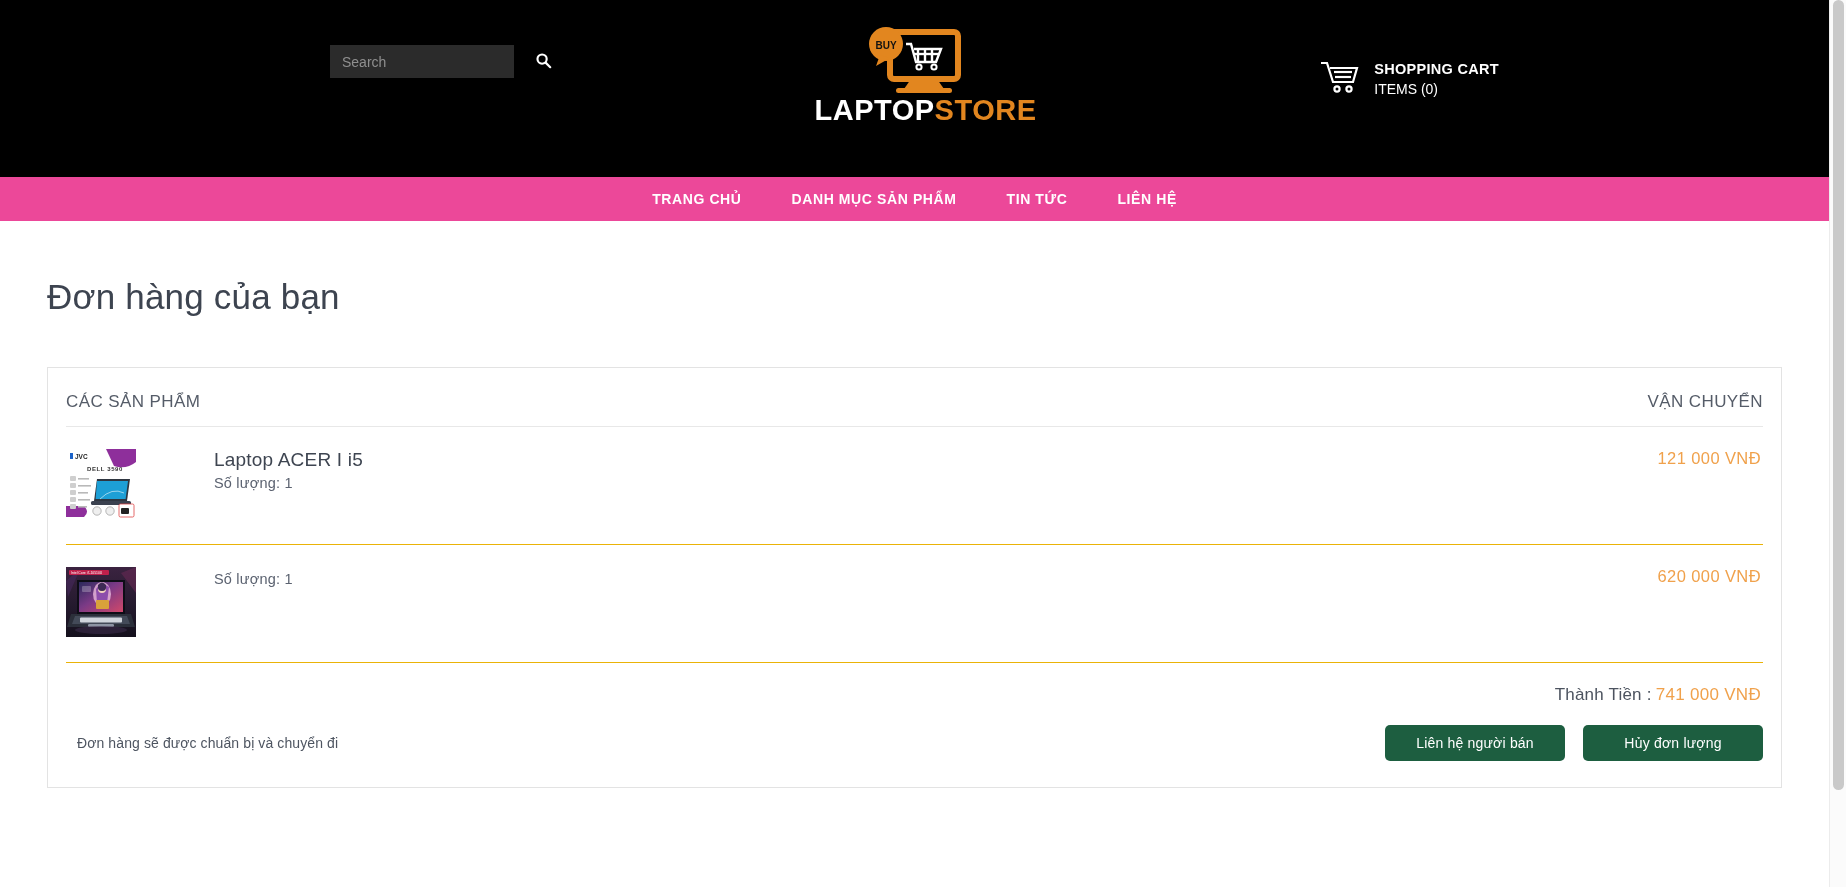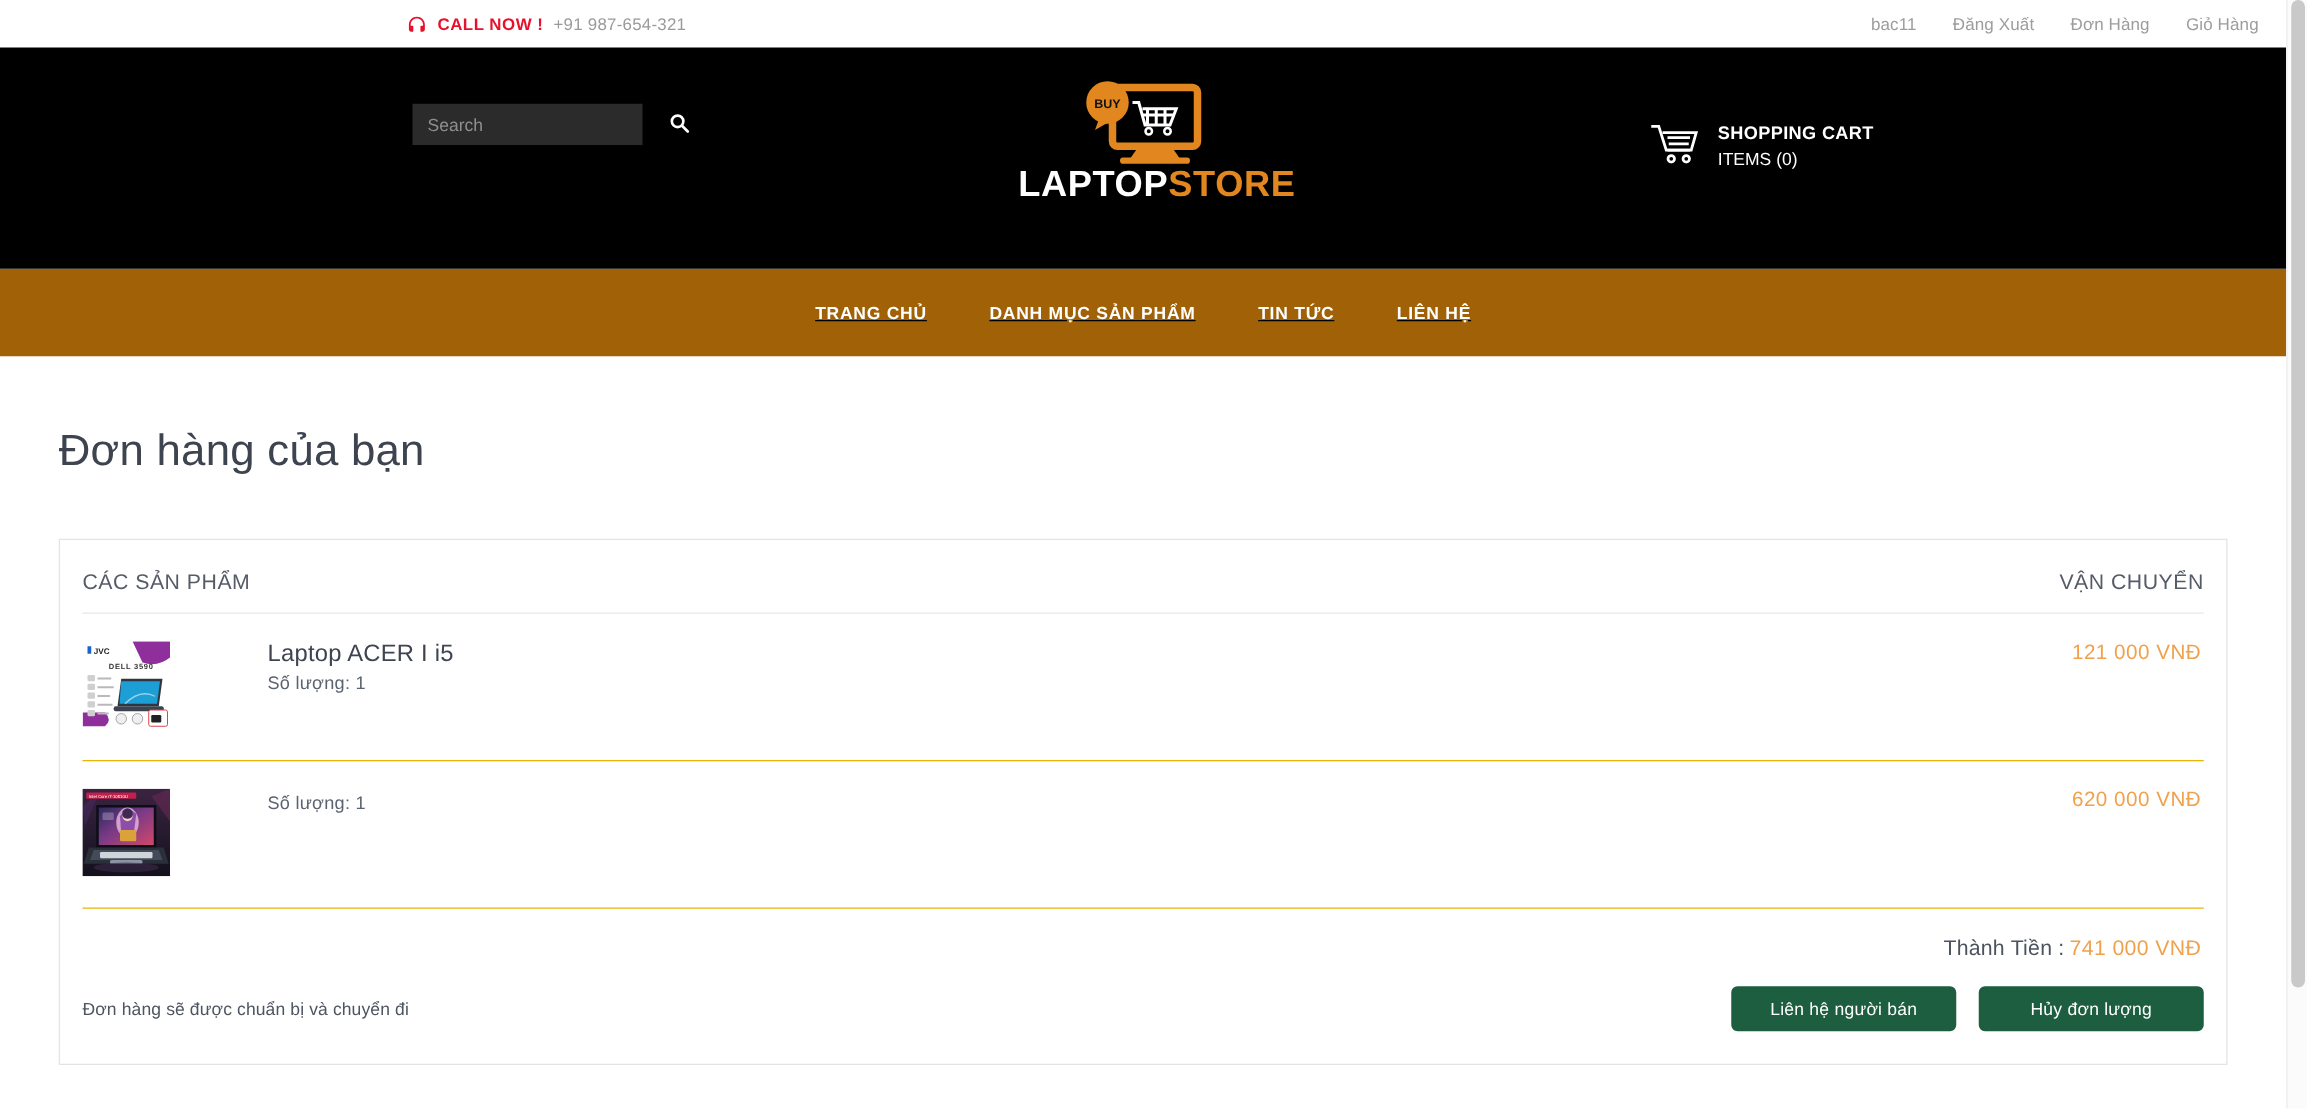--- a/index.html
+++ b/index.html
@@ -140,27 +140,26 @@
     display: flex;
     align-items: flex-start;
     gap: 14px;
   }
   .cart-text { color: #ffffff; line-height: 1.35; }
   .cart-title { font-size: 14.5px; font-weight: bold; letter-spacing: .3px; }
   .cart-items { font-size: 14px; font-weight: normal; }
 
   
   .nav {
-    height: 70px;
-    background: #a16207;
+    height: 44px;
+    background: #ec4899;
     display: flex;
     align-items: center;
     justify-content: center;
     gap: 42px;
-    text-decoration: underline;
   }
   .nav a {
     color: #ffffff;
     font-size: 14px;
     font-weight: bold;
     letter-spacing: .6px;
     text-decoration: none;
     padding: 0 4px;
   }
 
@@ -235,20 +234,21 @@
     padding: 22px 2px 10px 0;
   }
   .total-label { font-size: 17px; color: #4c535f; letter-spacing: .2px; }
   .total-value { font-size: 17px; color: #f0a14b; letter-spacing: .3px; margin-left: 4px; }
 
   .footrow {
     display: flex;
     align-items: center;
     justify-content: space-between;
     padding: 10px 0 26px 0;
+    margin-left: 11px;
   }
   .footnote { font-size: 14px; color: #4e5561; letter-spacing: .1px; }
   .btns { display: flex; gap: 18px; }
   .btn {
     background: #1d5e40;
     color: #ffffff;
     border: none;
     border-radius: 5px;
     font-size: 14px;
     font-family: "Liberation Sans", sans-serif;
@@ -288,38 +288,20 @@
     background: radial-gradient(circle at 50% 42%, #5a3a62 0%, #2a1b33 55%, #15101c 100%);
     position: relative;
   }
 </style>
 </head>
 <body>
 
 <div class="viewport">
   <div class="page">
 
-    <div class="topbar">
-      <div class="callnow">
-        <span class="headset-icon">
-          <svg width="17" height="17" viewBox="0 0 24 24" fill="#e8112d">
-            <path d="M12 2C7 2 3 6 3 11v5.5c0 1.4 1.1 2.5 2.5 2.5H7c.6 0 1-.4 1-1v-5c0-.6-.4-1-1-1H5v-1c0-3.9 3.1-7 7-7s7 3.1 7 7v1h-2c-.6 0-1 .4-1 1v5c0 .6.4 1 1 1h1.5c1.4 0 2.5-1.1 2.5-2.5V11c0-5-4-9-9-9z"></path>
-          </svg>
-        </span>
-        <span class="call-label">CALL NOW !</span>
-        <span class="call-number">+91 987-654-321</span>
-      </div>
-
-      <div class="topnav">
-        <a href="#">bac11</a>
-        <a href="#">Đăng Xuất</a>
-        <a href="#">Đơn Hàng</a>
-        <a href="#">Giỏ Hàng</a>
-      </div>
-    </div>
 
     <div class="header">
 
       <div class="searchbox">
         <input type="text" placeholder="Search" style="">
         <button class="search-btn">
           <span>
             <svg width="17" height="17" viewBox="0 0 24 24" fill="none" stroke="#ffffff" stroke-width="3">
               <circle cx="10" cy="10" r="6.5"></circle>
               <line x1="15" y1="15" x2="21.5" y2="21.5" stroke-linecap="round"></line>

